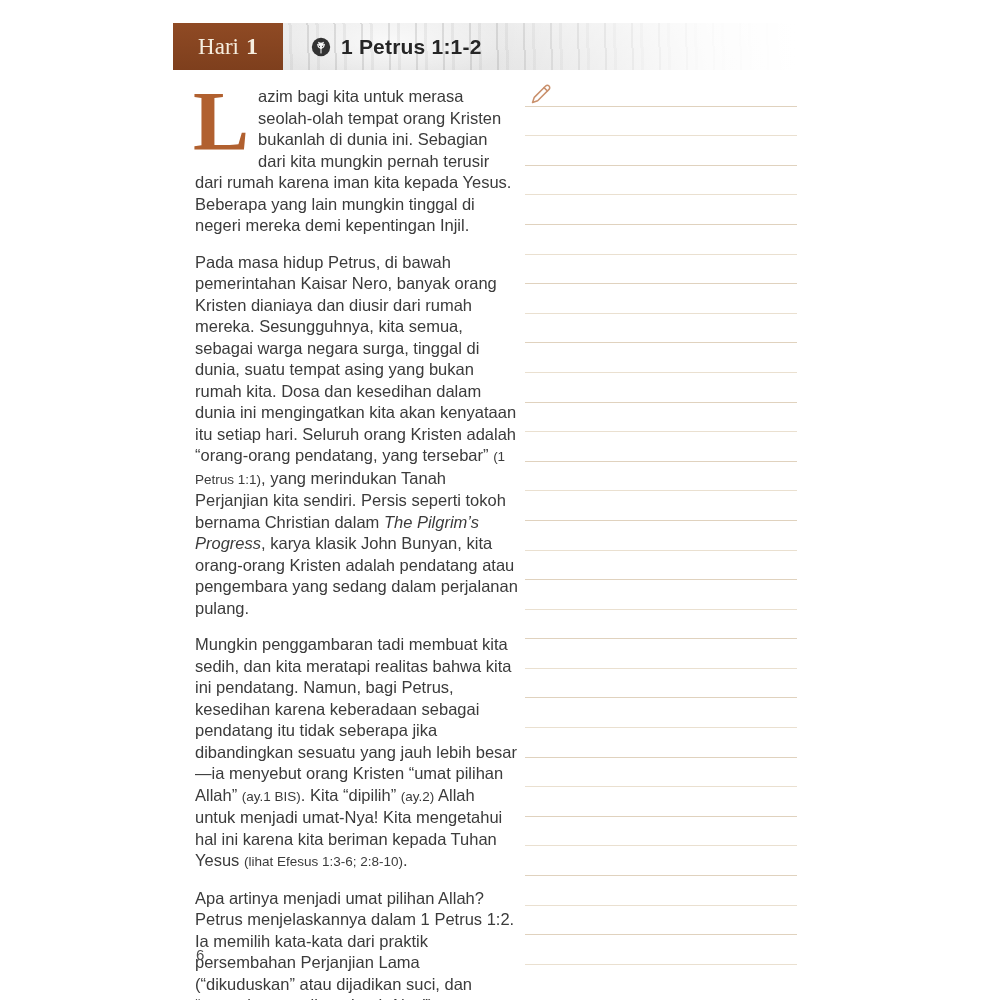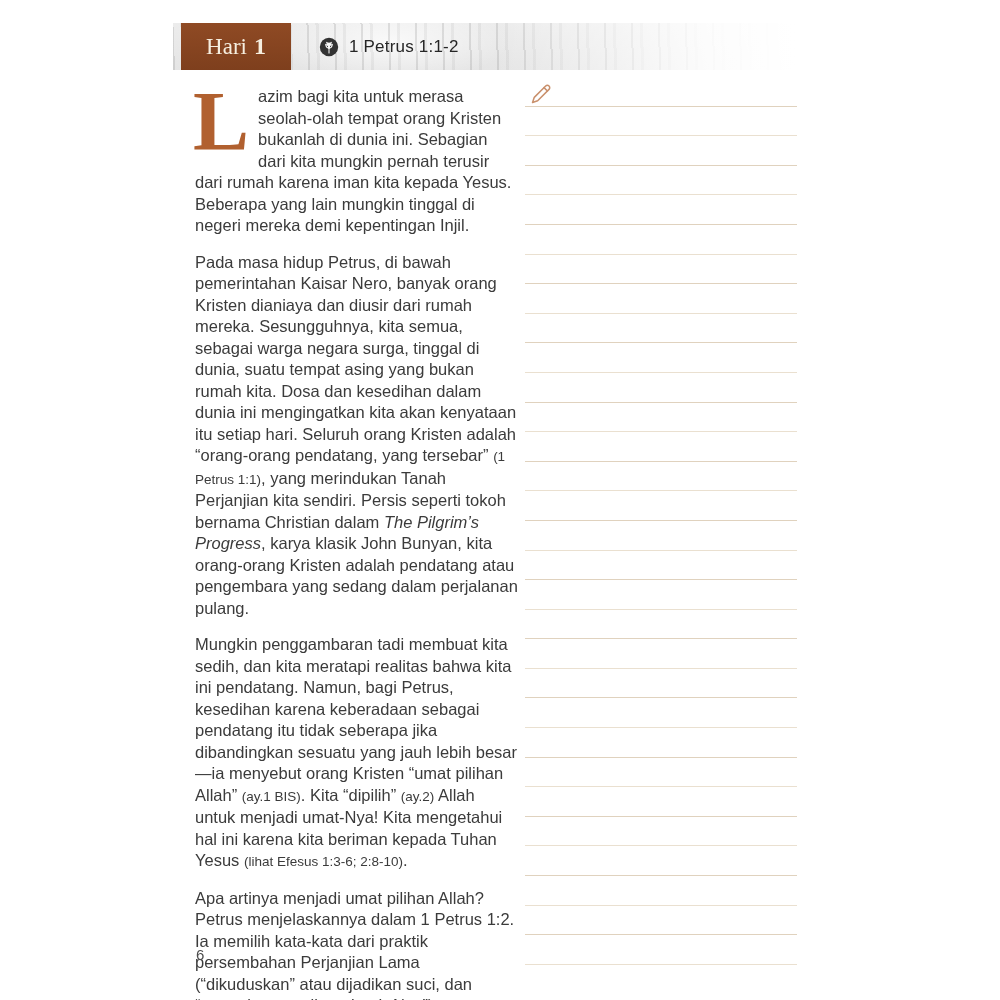--- a/index.html
+++ b/index.html
@@ -19,26 +19,26 @@
         rgba(235,235,235,0) 2px,  rgba(235,235,235,0) 9px,
         rgba(150,150,150,.13) 9px, rgba(150,150,150,.13) 12px,
         rgba(235,235,235,0) 12px, rgba(235,235,235,0) 27px),
       radial-gradient(120px 40px at 35% 40%, rgba(255,255,255,.75), rgba(255,255,255,0)),
       linear-gradient(180deg, #ececec, #e5e5e5);
   }
   .day-box {
     flex:0 0 110px; display:flex; align-items:center; justify-content:center; gap:7px;
     background:linear-gradient(180deg, var(--day-box,#8f4a24), var(--day-box-dark,#7e3f1d));
     color:var(--day-text,#f6eedf);
-    font-family:"Liberation Serif", serif; font-size:23px;margin-left:8px;
+    font-family:"Liberation Serif", serif; font-size:23px;
   }
   .day-box .day-num { font-weight:700; font-size:24px; }
   .passage-row { display:flex; align-items:center; gap:9px; padding-left:27px; }
   .passage-row h1 {
-    margin:0; font-size:17px; font-weight:400; color:var(--title-text,#262626);
+    margin:0; font-size:21px; font-weight:700; color:var(--title-text,#262626);
     letter-spacing:.2px;
   }
   .leaf-badge { width:22px; height:22px; display:block; }
 
   
   .article {
     position:absolute; left:195px; top:86px; width:323px;
     color:var(--body-text,#3b3b3b); font-size:16.5px; line-height:21.5px;
   }
   .article p { margin:0 0 15px 0; }

